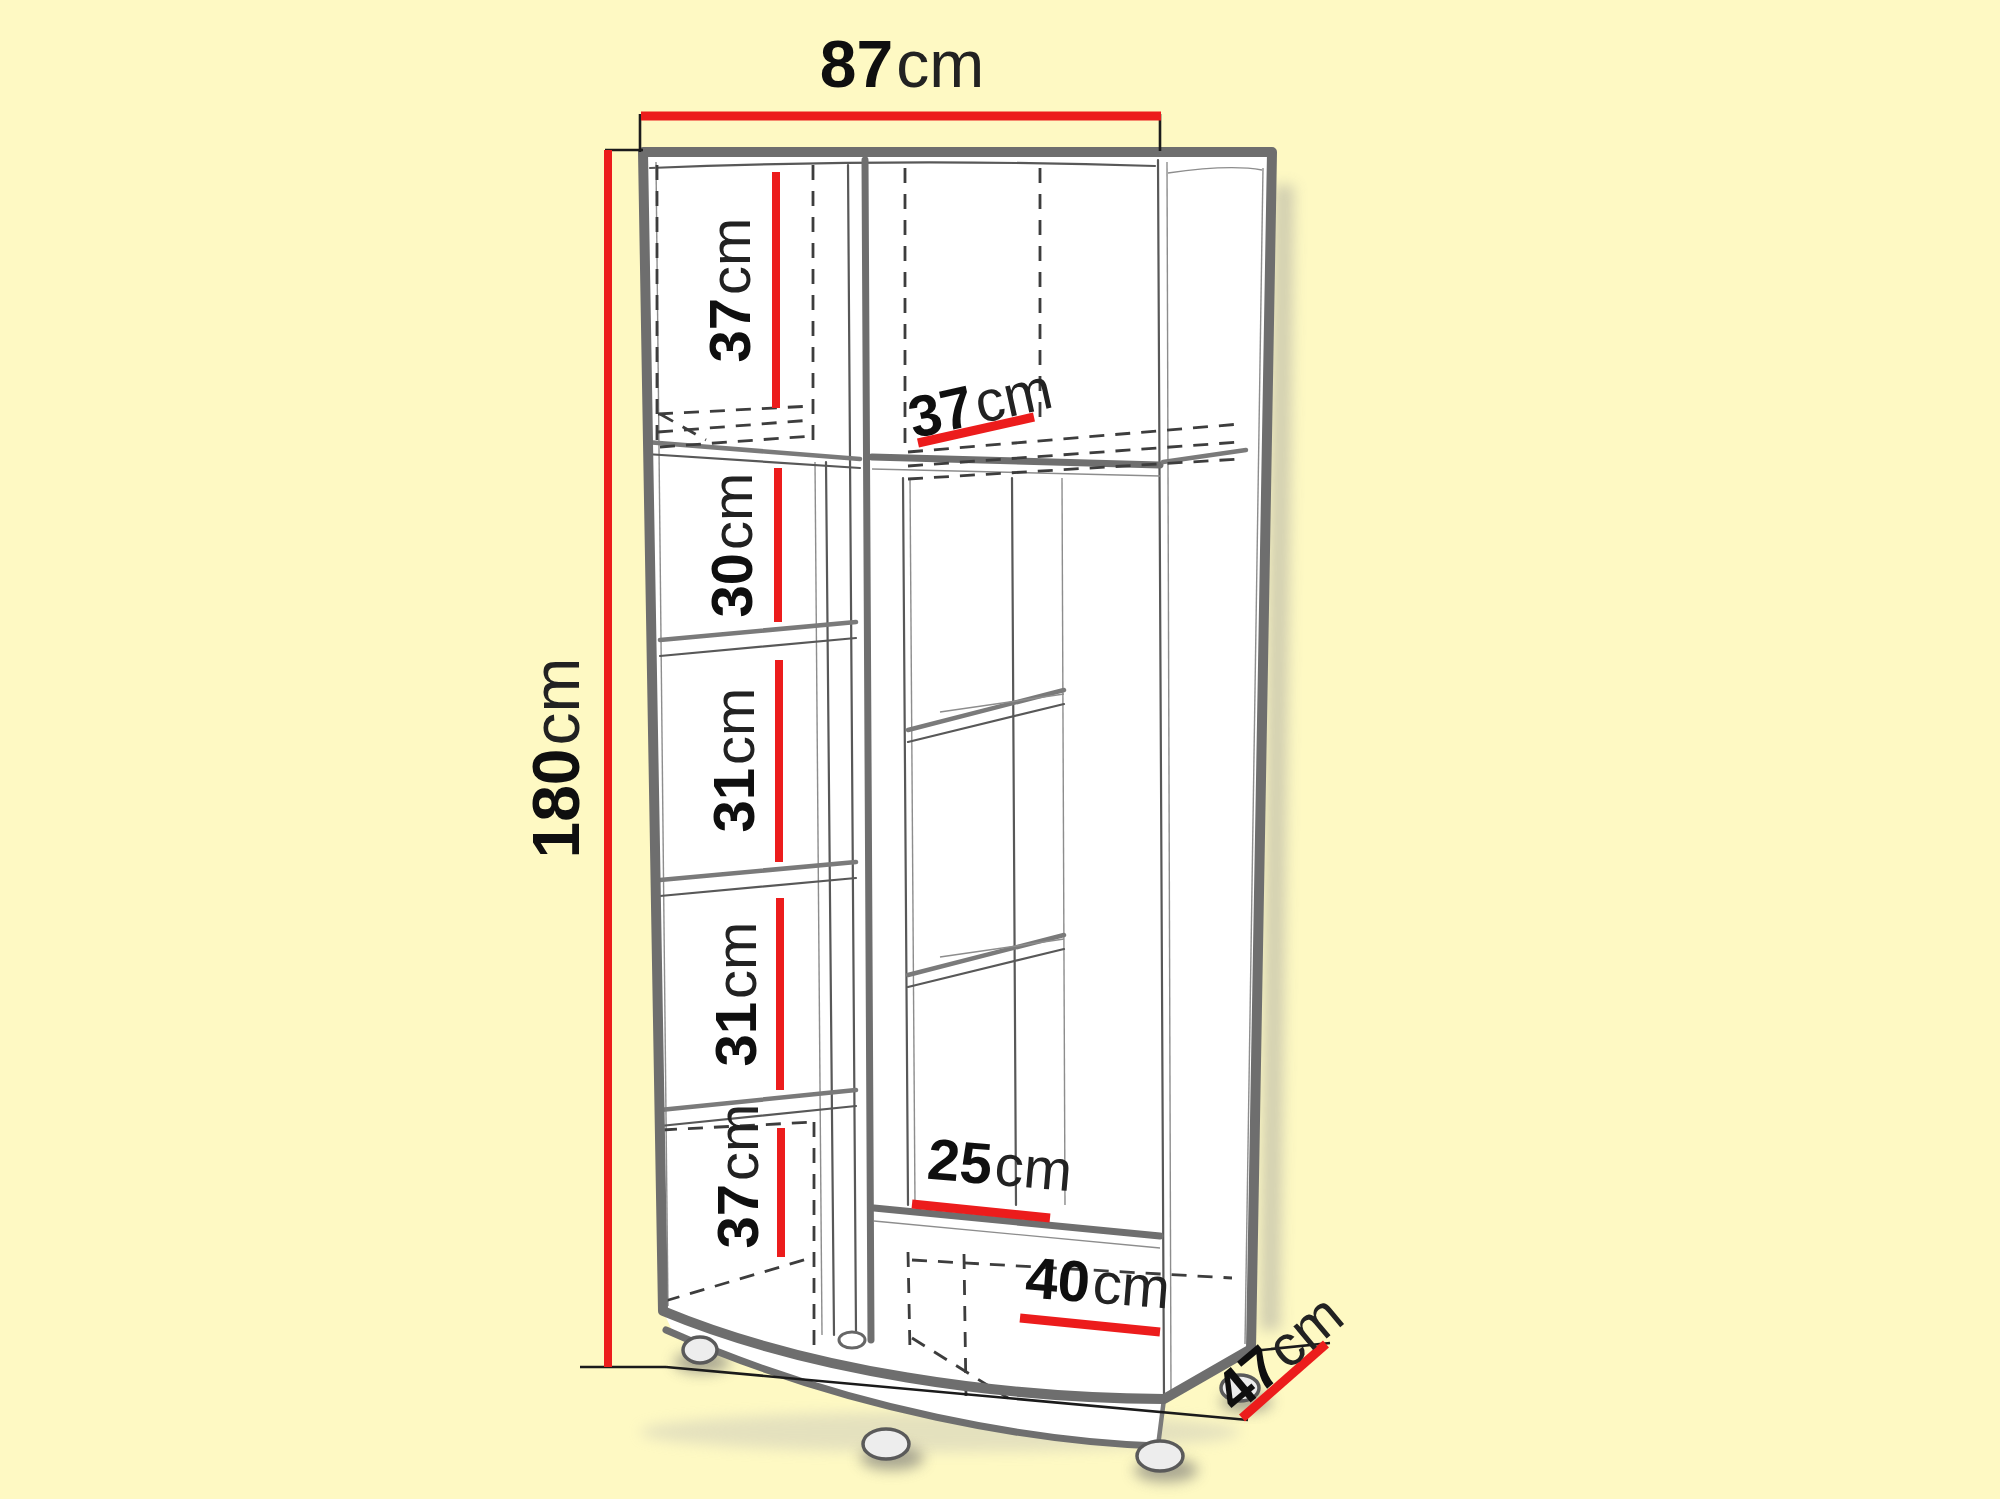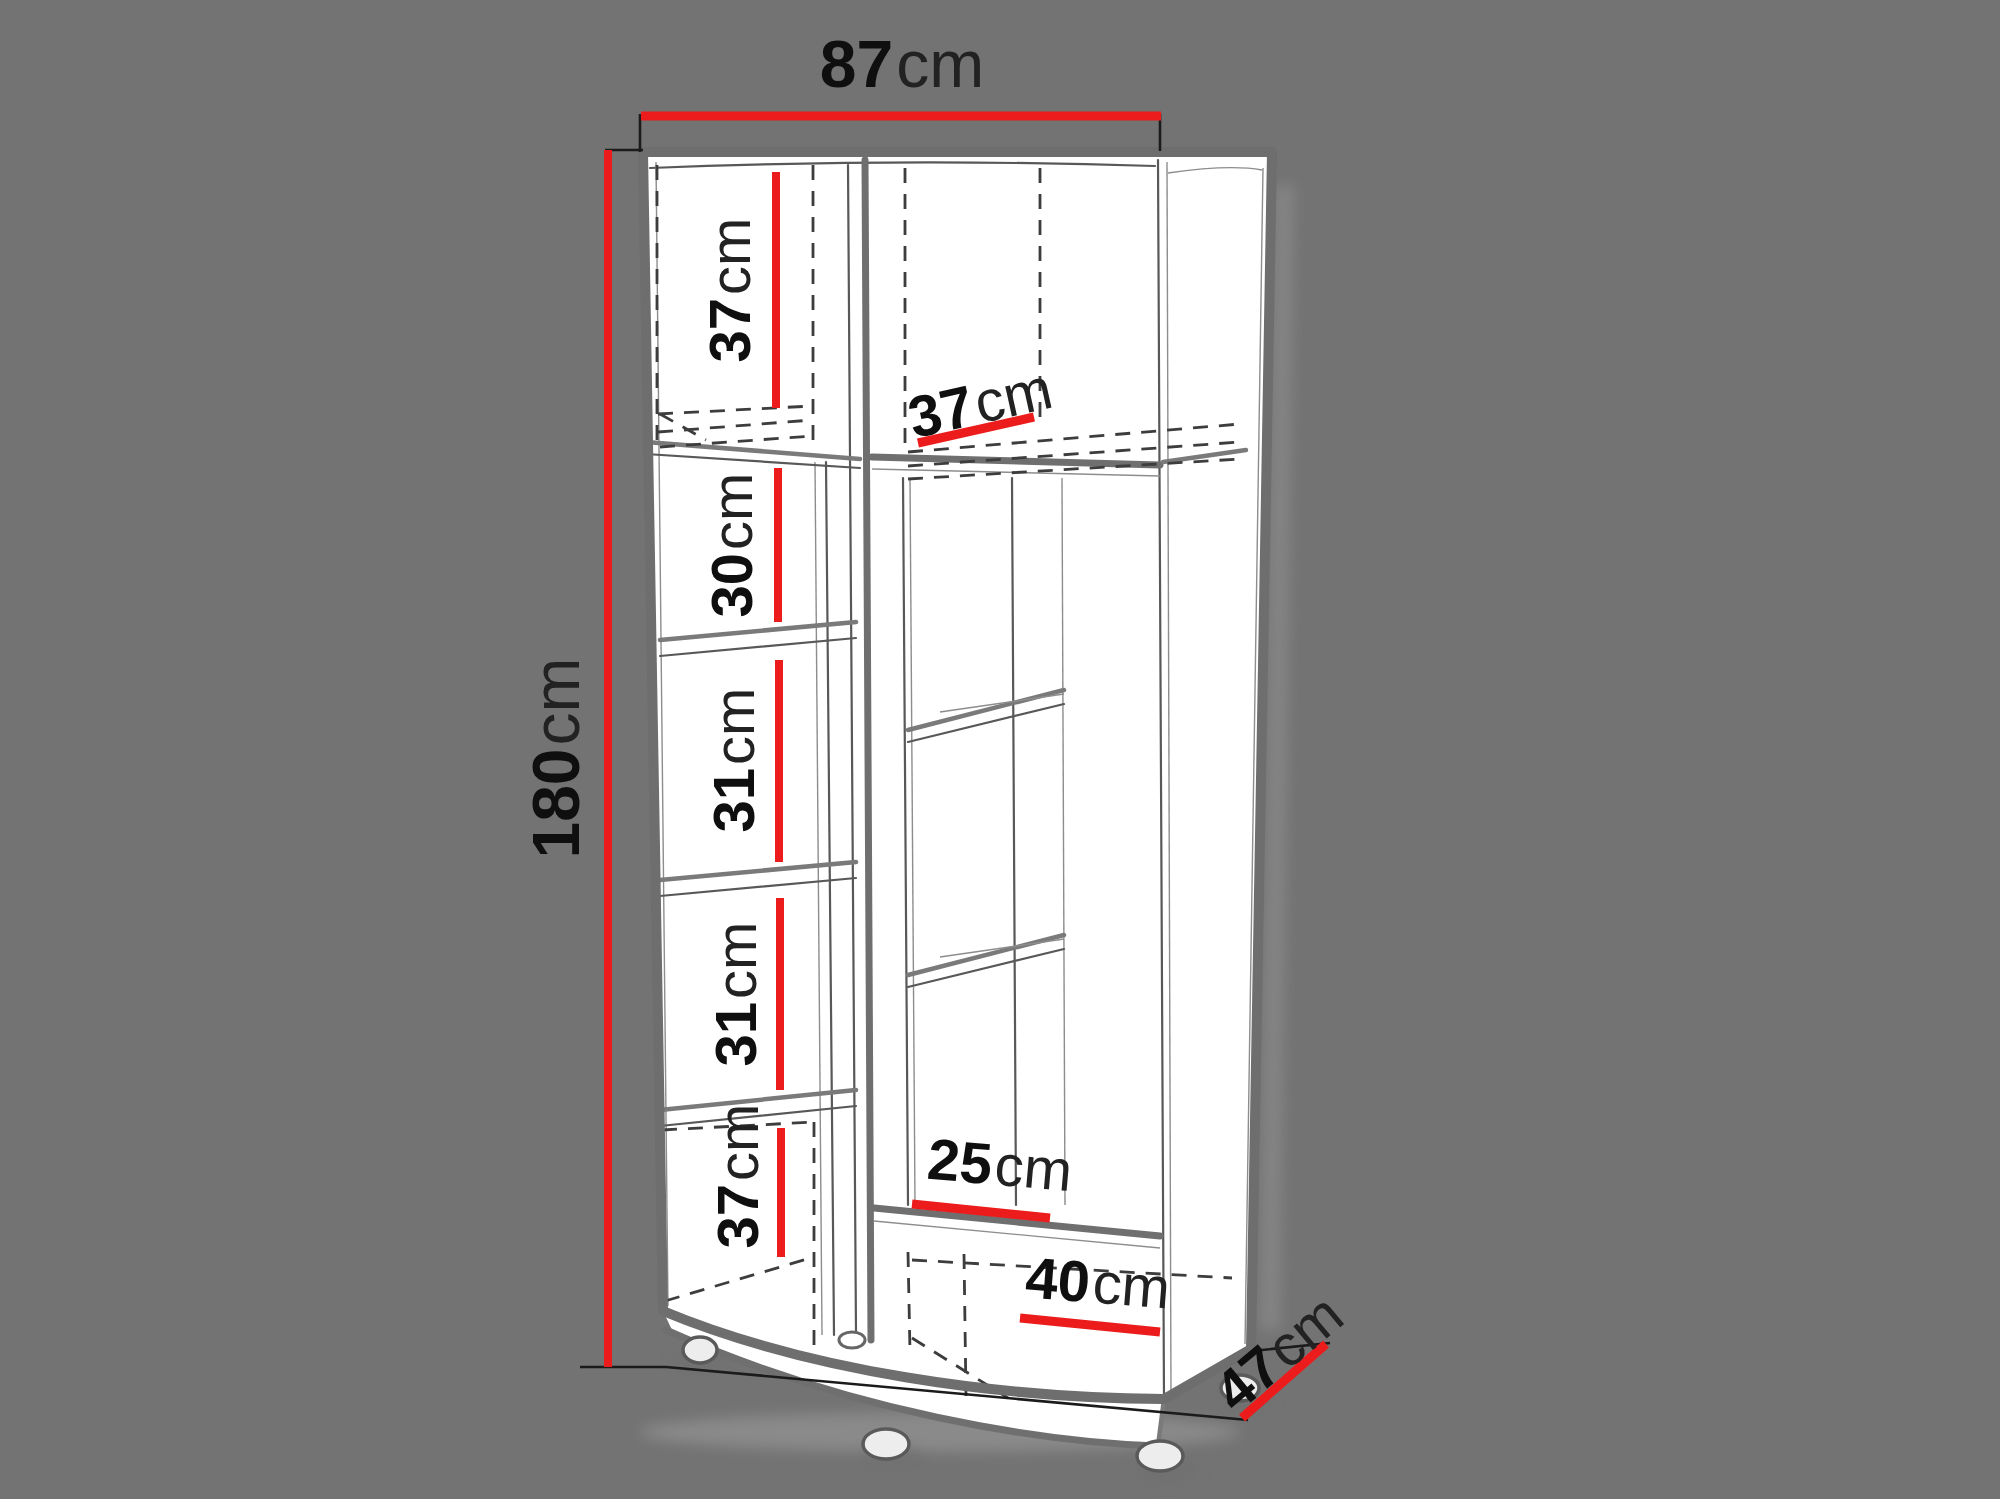--- a/index.html
+++ b/index.html
@@ -1,19 +1,19 @@
 <!DOCTYPE html>
 <html><head>
 <meta charset="utf-8">
 <style>
   html,body{margin:0;padding:0;background:#ffffff;}
   .canvas{
     position:relative;
     width:2000px;height:1499px;
-    background:#737373;
+    background:#fef9c3;
     font-family:"Liberation Sans", sans-serif;
     overflow:hidden;
   }
   svg{position:absolute;left:0;top:0;}
 
   
   .frame{stroke:#6e6e6e;stroke-width:10;fill:none;stroke-linejoin:round;stroke-linecap:round;}
   .thick{stroke:#6f6f6f;stroke-width:7;fill:none;stroke-linecap:round;}
   .mid{stroke:#7a7a7a;stroke-width:4.5;fill:none;stroke-linecap:round;}
   .thin{stroke:#585858;stroke-width:2.2;fill:none;stroke-linecap:round;}

